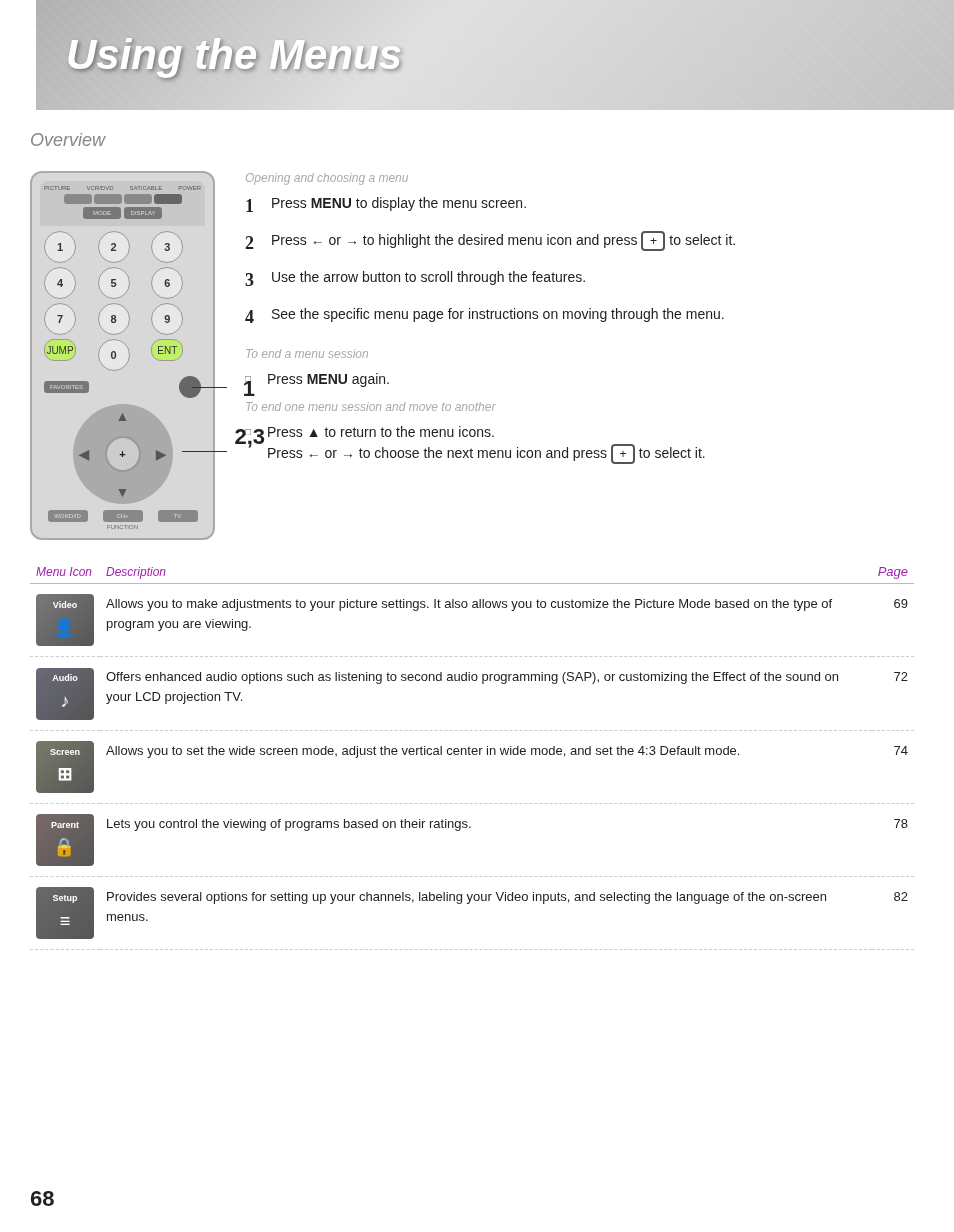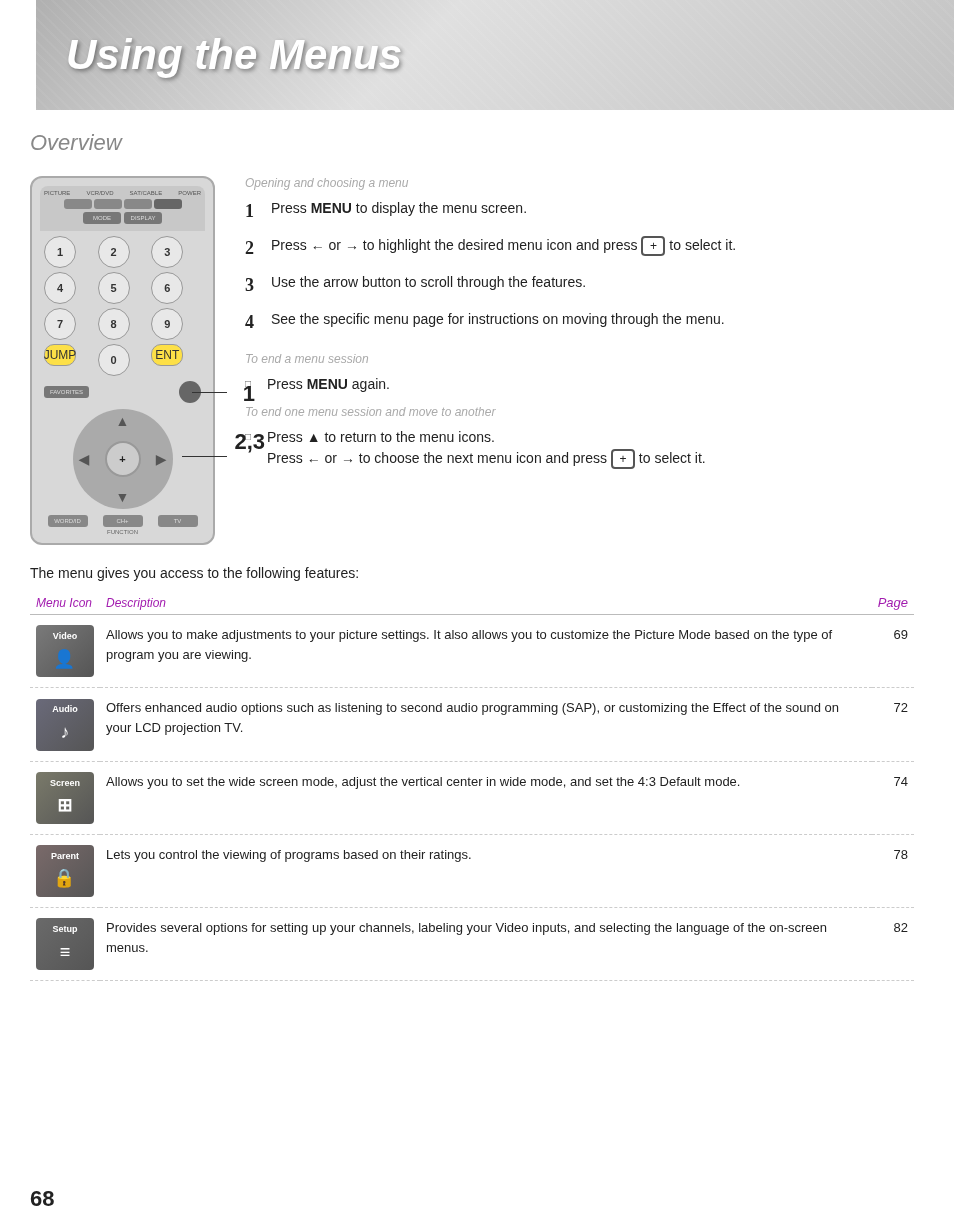--- a/index.html
+++ b/index.html
@@ -47,21 +47,21 @@
       z-index: 1;
     }
 
     
     .main-content {
       padding: 20px 40px 20px 30px;
     }
 
     
     .overview-heading {
-      font-size: 22px;
+      font-size: 18px;
       font-style: italic;
       color: #888;
       margin-bottom: 20px;
       font-weight: normal;
     }
 
     
     .two-col {
       display: flex;
       gap: 20px;
@@ -144,29 +144,29 @@
       width: 32px;
       height: 32px;
       display: flex;
       align-items: center;
       justify-content: center;
       font-size: 11px;
       font-weight: bold;
       color: #333;
     }
     .num-btn-wide {
-      background: #fde047;
+      background: #bef264;
       border: 1px solid #999;
       border-radius: 14px;
       width: 32px;
       height: 22px;
       display: flex;
       align-items: center;
       justify-content: center;
-      font-size: 12px;
+      font-size: 10px;
       color: #333;
     }
     .remote-bottom-row {
       display: flex;
       justify-content: space-between;
       align-items: center;
       margin: 4px;
     }
     .btn-fav {
       background: #777;
@@ -547,21 +547,20 @@
 
       <div class="section-label" style="margin-top:10px;">To end one menu session and move to another</div>
       <div class="bullet-item">
         <span class="bullet-sq">□</span>
         <span class="step-text">Press ▲ to return to the menu icons.<br>Press ← or → to choose the next menu icon and press <span class="btn-inline">+</span> to select it.</span>
       </div>
 
     </div>
   </div>
 
-  <div class="table-intro">The menu gives you access to the following features:</div>
 
   <table class="menu-table">
     <thead>
       <tr>
         <th class="menu-icon-cell">Menu Icon</th>
         <th>Description</th>
         <th class="page-col">Page</th>
       </tr>
     </thead>
     <tbody id="menu-table-body">

